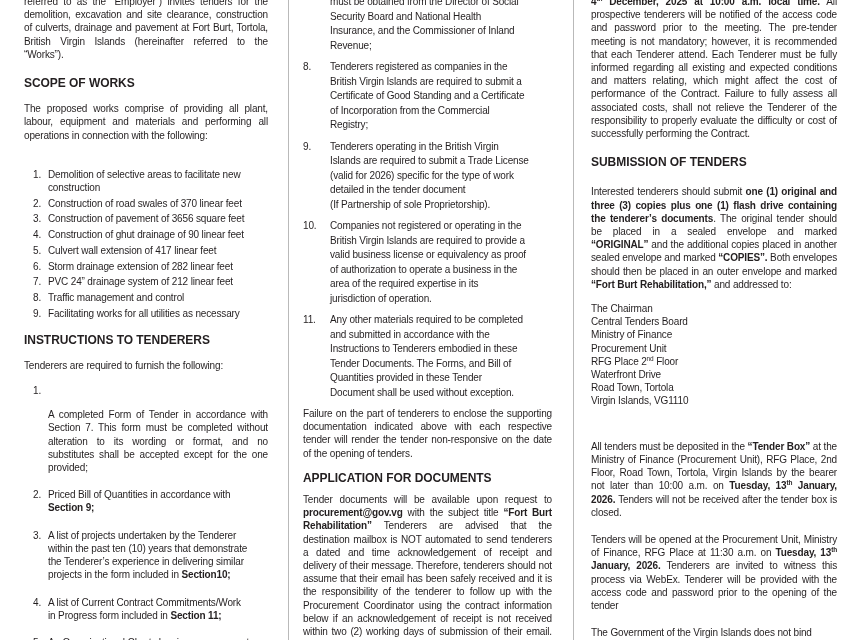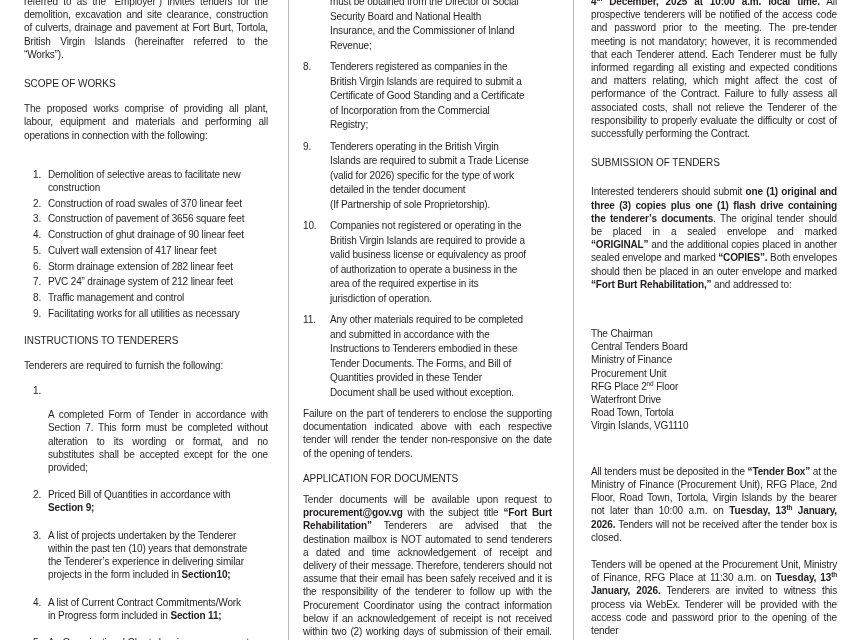--- a/index.html
+++ b/index.html
@@ -11,41 +11,41 @@
   .page{position:absolute;inset:0;overflow:hidden;}
   .sep{position:absolute;top:0;bottom:0;width:1px;background:#b9b9b9;}
   #sep1{left:288px;}
   #sep2{left:573px;}
   .col{position:absolute;top:-5px;font-size:10px;letter-spacing:-0.15px;line-height:13.2px;}
   #col1{left:24px;width:244px;}
   #col2{left:303px;width:249px;}
   #col3{left:591px;width:246px;}
   p{margin:0;}
   .j{text-align:justify;}
-  .h{font-weight:normal;font-size:10px;letter-spacing:-0.05px;}
+  .h{font-weight:bold;font-size:12px;letter-spacing:-0.05px;}
   .b{font-weight:bold;}
   sup{font-size:6.5px;line-height:0;vertical-align:super;}
   .li{display:flex;align-items:flex-start;}
   .num{flex:none;}
   .txt{flex:1;white-space:pre-line;}
   .txt.jt{white-space:normal;text-align:justify;margin-top:24px;}
   #col1 .li{padding-left:9px;}
   #col1 .num{width:15px;}
   #col2 .num{width:27px;}
   #col2 .li{line-height:14.5px;}
   .frag{margin-left:27px;white-space:pre-line;line-height:14.5px;}
   .mb2{margin-bottom:2.5px;}
   .mb7{margin-bottom:7px;}
   .mb8{margin-bottom:8px;}
   .mb10{margin-bottom:26px;}
   .mb12{margin-bottom:12px;}
   .mb14{margin-bottom:14px;}
   .mb15{margin-bottom:32px;}
   .mb16{margin-bottom:16px;}
-  .mb20{margin-bottom:36px;}
+  .mb20{margin-bottom:11px;}
   .mt14{margin-top:14px;}
   .address{white-space:pre-line;}
 </style>
 </head>
 <body>
 
 <div class="page">
   <div class="sep" id="sep1"></div>
   <div class="sep" id="sep2"></div>
 

